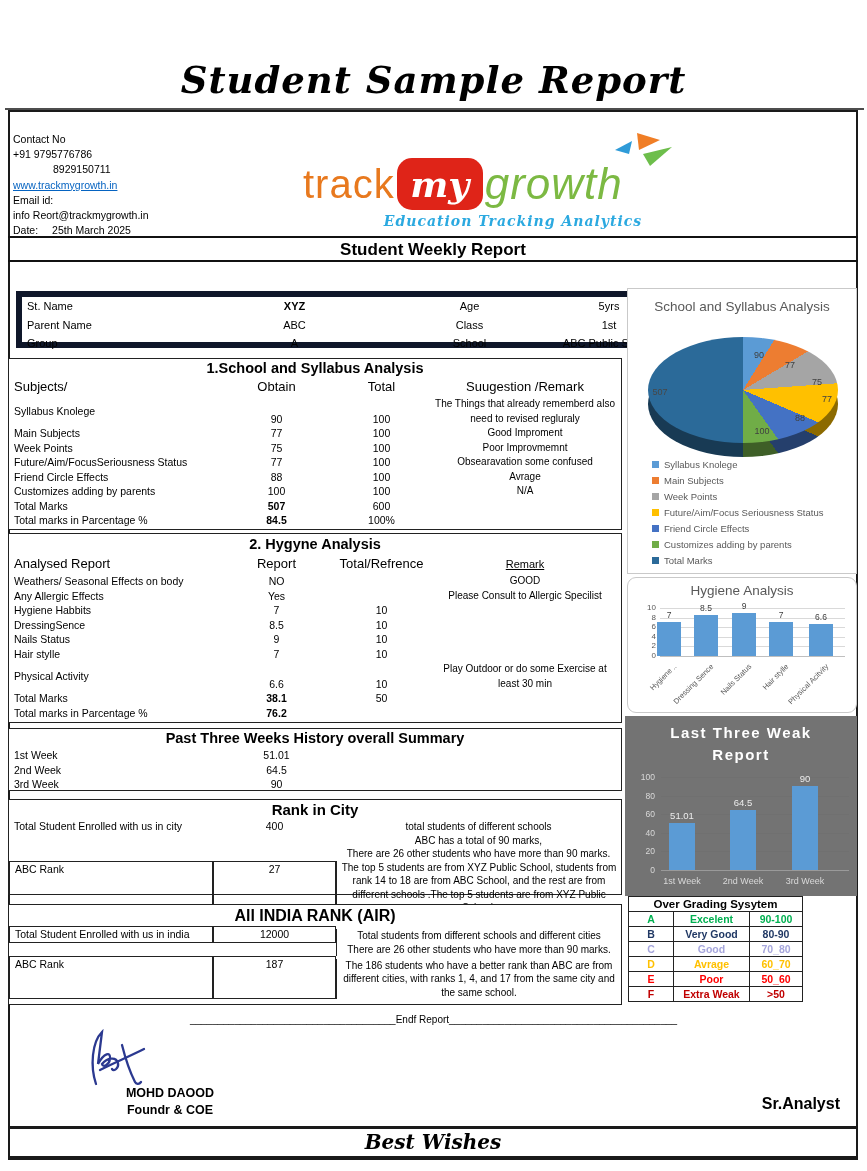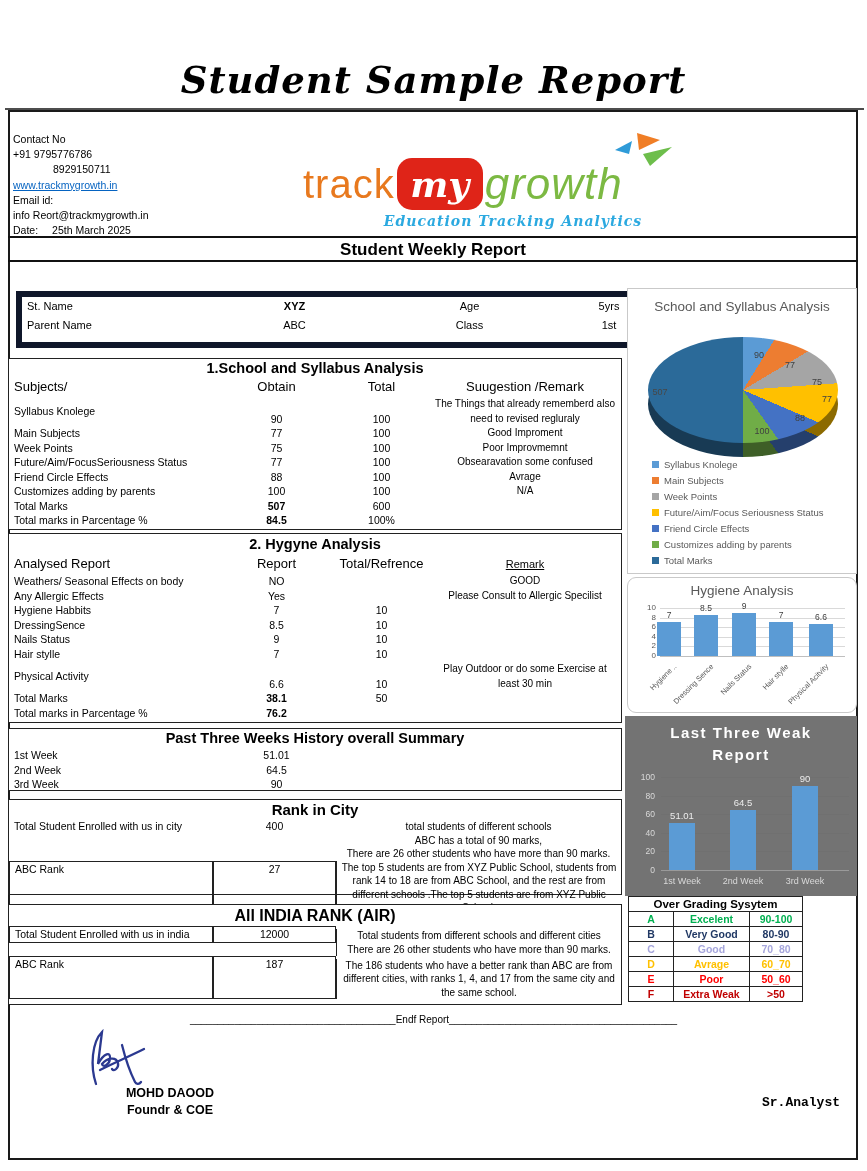--- a/index.html
+++ b/index.html
@@ -50,21 +50,21 @@
   
   .rc1{width:204px;padding-left:5px;box-sizing:border-box;align-self:stretch;display:flex;align-items:center;}
   .rc2{width:123px;text-align:center;align-self:stretch;display:flex;align-items:center;justify-content:center;}
   .rc3{flex:1;text-align:center;padding:0 4px;font-size:10px;line-height:13.5px;}
   .cellb{border:1px solid #222;box-sizing:border-box;}
   .lb{border-left:1px solid #222;}
   
   .endline{top:1014px;left:0;width:867px;text-align:center;font-size:10px;letter-spacing:0;}
   .fname{left:55px;top:1086px;width:230px;text-align:center;font-weight:bold;font-size:12.5px;}
   .frole{left:55px;top:1103px;width:230px;text-align:center;font-weight:bold;font-size:12.5px;}
-  .analyst{left:690px;top:1095px;width:150px;text-align:right;font-weight:bold;font-size:13px;font-family:Liberation Mono, monospace;}
+  .analyst{left:690px;top:1095px;width:150px;text-align:right;font-weight:bold;font-size:16px;}
   .wishes{left:8px;top:1126px;width:850px;height:33px;border-top:3px solid #1a1a1a;border-bottom:3px solid #1a1a1a;
     box-sizing:border-box;text-align:center;font-family:"DejaVu Serif",serif;font-style:italic;font-weight:bold;
     font-size:20px;line-height:26px;}
   
   .chartbox{border:1px solid #C9C9C9;box-sizing:border-box;background:#fff;}
   .ctitle{position:absolute;left:0;width:100%;text-align:center;color:#595959;font-size:13.5px;}
   .pie-face,.pie-side{position:absolute;width:190px;height:106px;border-radius:50%;}
   .pie-side{filter:brightness(0.55);}
   .plabel{position:absolute;font-size:9px;color:#404040;transform:translate(-50%,-50%);}
   .legend-item{position:absolute;left:24px;display:flex;align-items:center;font-size:9.5px;color:#595959;}
@@ -129,20 +129,26 @@
       <span class="i2 b">XYZ</span>
       <span class="i3">Age</span>
       <span class="i4">5yrs</span>
     </div>
     <div class="irow">
       <span class="i1">Parent Name</span>
       <span class="i2">ABC</span>
       <span class="i3">Class</span>
       <span class="i4">1st</span>
     </div>
+    <div class="irow">
+      <span class="i1">Group</span>
+      <span class="i2">A</span>
+      <span class="i3">School</span>
+      <span class="i4">ABC Public School</span>
+    </div>
   </div>
 
   <div class="abs sec" style="top:358px;height:172px;">
     <div class="sec-title" style="line-height:18px;">1.School and Syllabus Analysis</div>
     <div class="hrow">
       <span class="c1">Subjects/</span>
       <span class="c2">Obtain</span>
       <span class="c3">Total</span>
       <span class="c4" style="font-size:13px;">Suugestion /Remark</span>
     </div>
@@ -324,20 +330,21 @@
   <svg class="abs" style="left:78px;top:1028px;" width="100" height="62" viewBox="0 0 100 62">
     <g fill="none" stroke="#2B3990" stroke-width="2.3" stroke-linecap="round">
       <path d="M18,56 C12,38 14,14 24,4 L20,36 C26,25 33,23 32,31 C31,37 25,40 24,36 C29,30 38,28 40,35 C41,40 36,44 34,41"></path>
       <path d="M22,42 C36,35 52,28 66,21"></path>
       <path d="M44,17 C47,29 52,44 57,54 C58,56 61,57 63,54"></path>
     </g>
   </svg>
   <div class="abs fname">MOHD DAOOD</div>
   <div class="abs frole">Foundr &amp; COE</div>
   <div class="abs analyst">Sr.Analyst</div>
+  <div class="abs wishes">Best Wishes</div>
 
   <div class="abs chartbox" style="left:627px;top:288px;width:230px;height:286px;">
     <div class="ctitle" style="top:10px;">School and Syllabus Analysis</div>
     <div>
       <div class="pie-side" style="left: 20px; top: 62px; background: conic-gradient(rgb(91, 155, 213) 0deg, rgb(91, 155, 213) 31.9527deg, rgb(237, 125, 49) 31.9527deg, rgb(237, 125, 49) 59.2899deg, rgb(165, 165, 165) 59.2899deg, rgb(165, 165, 165) 85.9172deg, rgb(255, 192, 0) 85.9172deg, rgb(255, 192, 0) 113.254deg, rgb(68, 114, 196) 113.254deg, rgb(68, 114, 196) 144.497deg, rgb(112, 173, 71) 144.497deg, rgb(112, 173, 71) 180deg, rgb(43, 106, 153) 180deg, rgb(43, 106, 153) 360deg);"></div>
       <div class="pie-face" style="left: 20px; top: 48px; background: conic-gradient(rgb(91, 155, 213) 0deg, rgb(91, 155, 213) 31.9527deg, rgb(237, 125, 49) 31.9527deg, rgb(237, 125, 49) 59.2899deg, rgb(165, 165, 165) 59.2899deg, rgb(165, 165, 165) 85.9172deg, rgb(255, 192, 0) 85.9172deg, rgb(255, 192, 0) 113.254deg, rgb(68, 114, 196) 113.254deg, rgb(68, 114, 196) 144.497deg, rgb(112, 173, 71) 144.497deg, rgb(112, 173, 71) 180deg, rgb(43, 106, 153) 180deg, rgb(43, 106, 153) 360deg);"></div>
       <span class="plabel" style="left:131px;top:66px;">90</span>
       <span class="plabel" style="left:162px;top:76px;">77</span>
       <span class="plabel" style="left:189px;top:93px;">75</span>
       <span class="plabel" style="left:199px;top:110px;">77</span>

